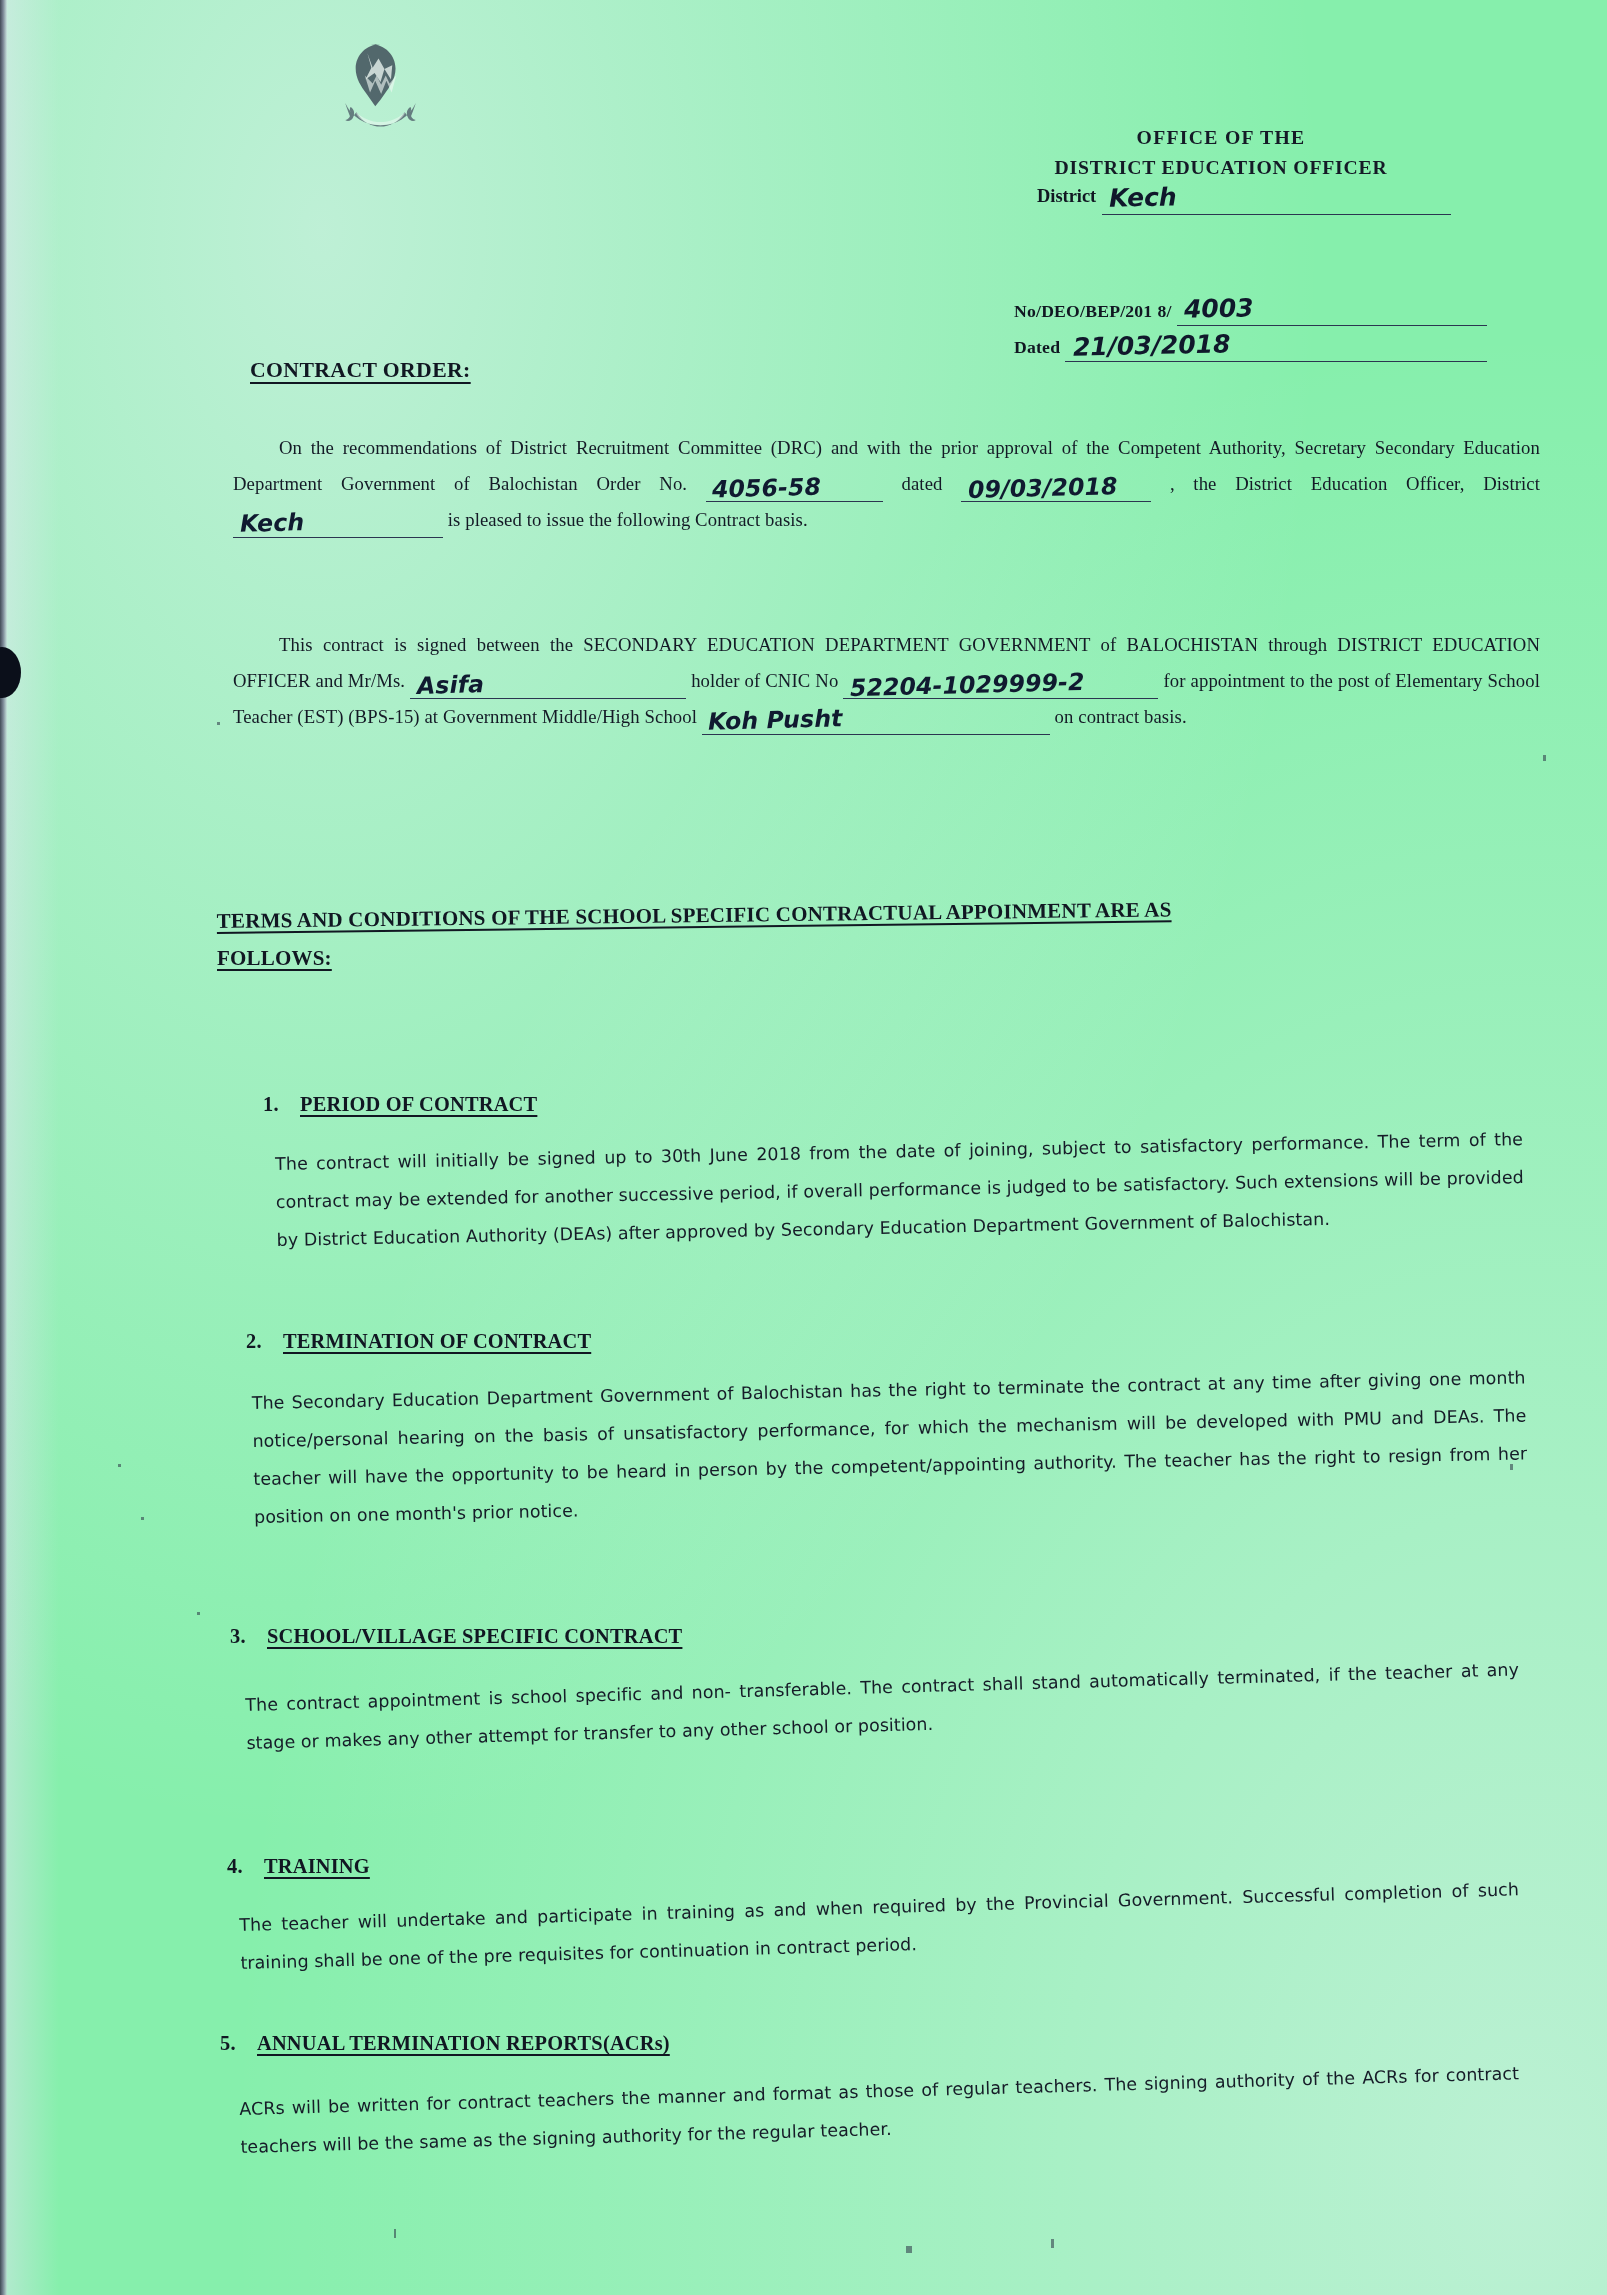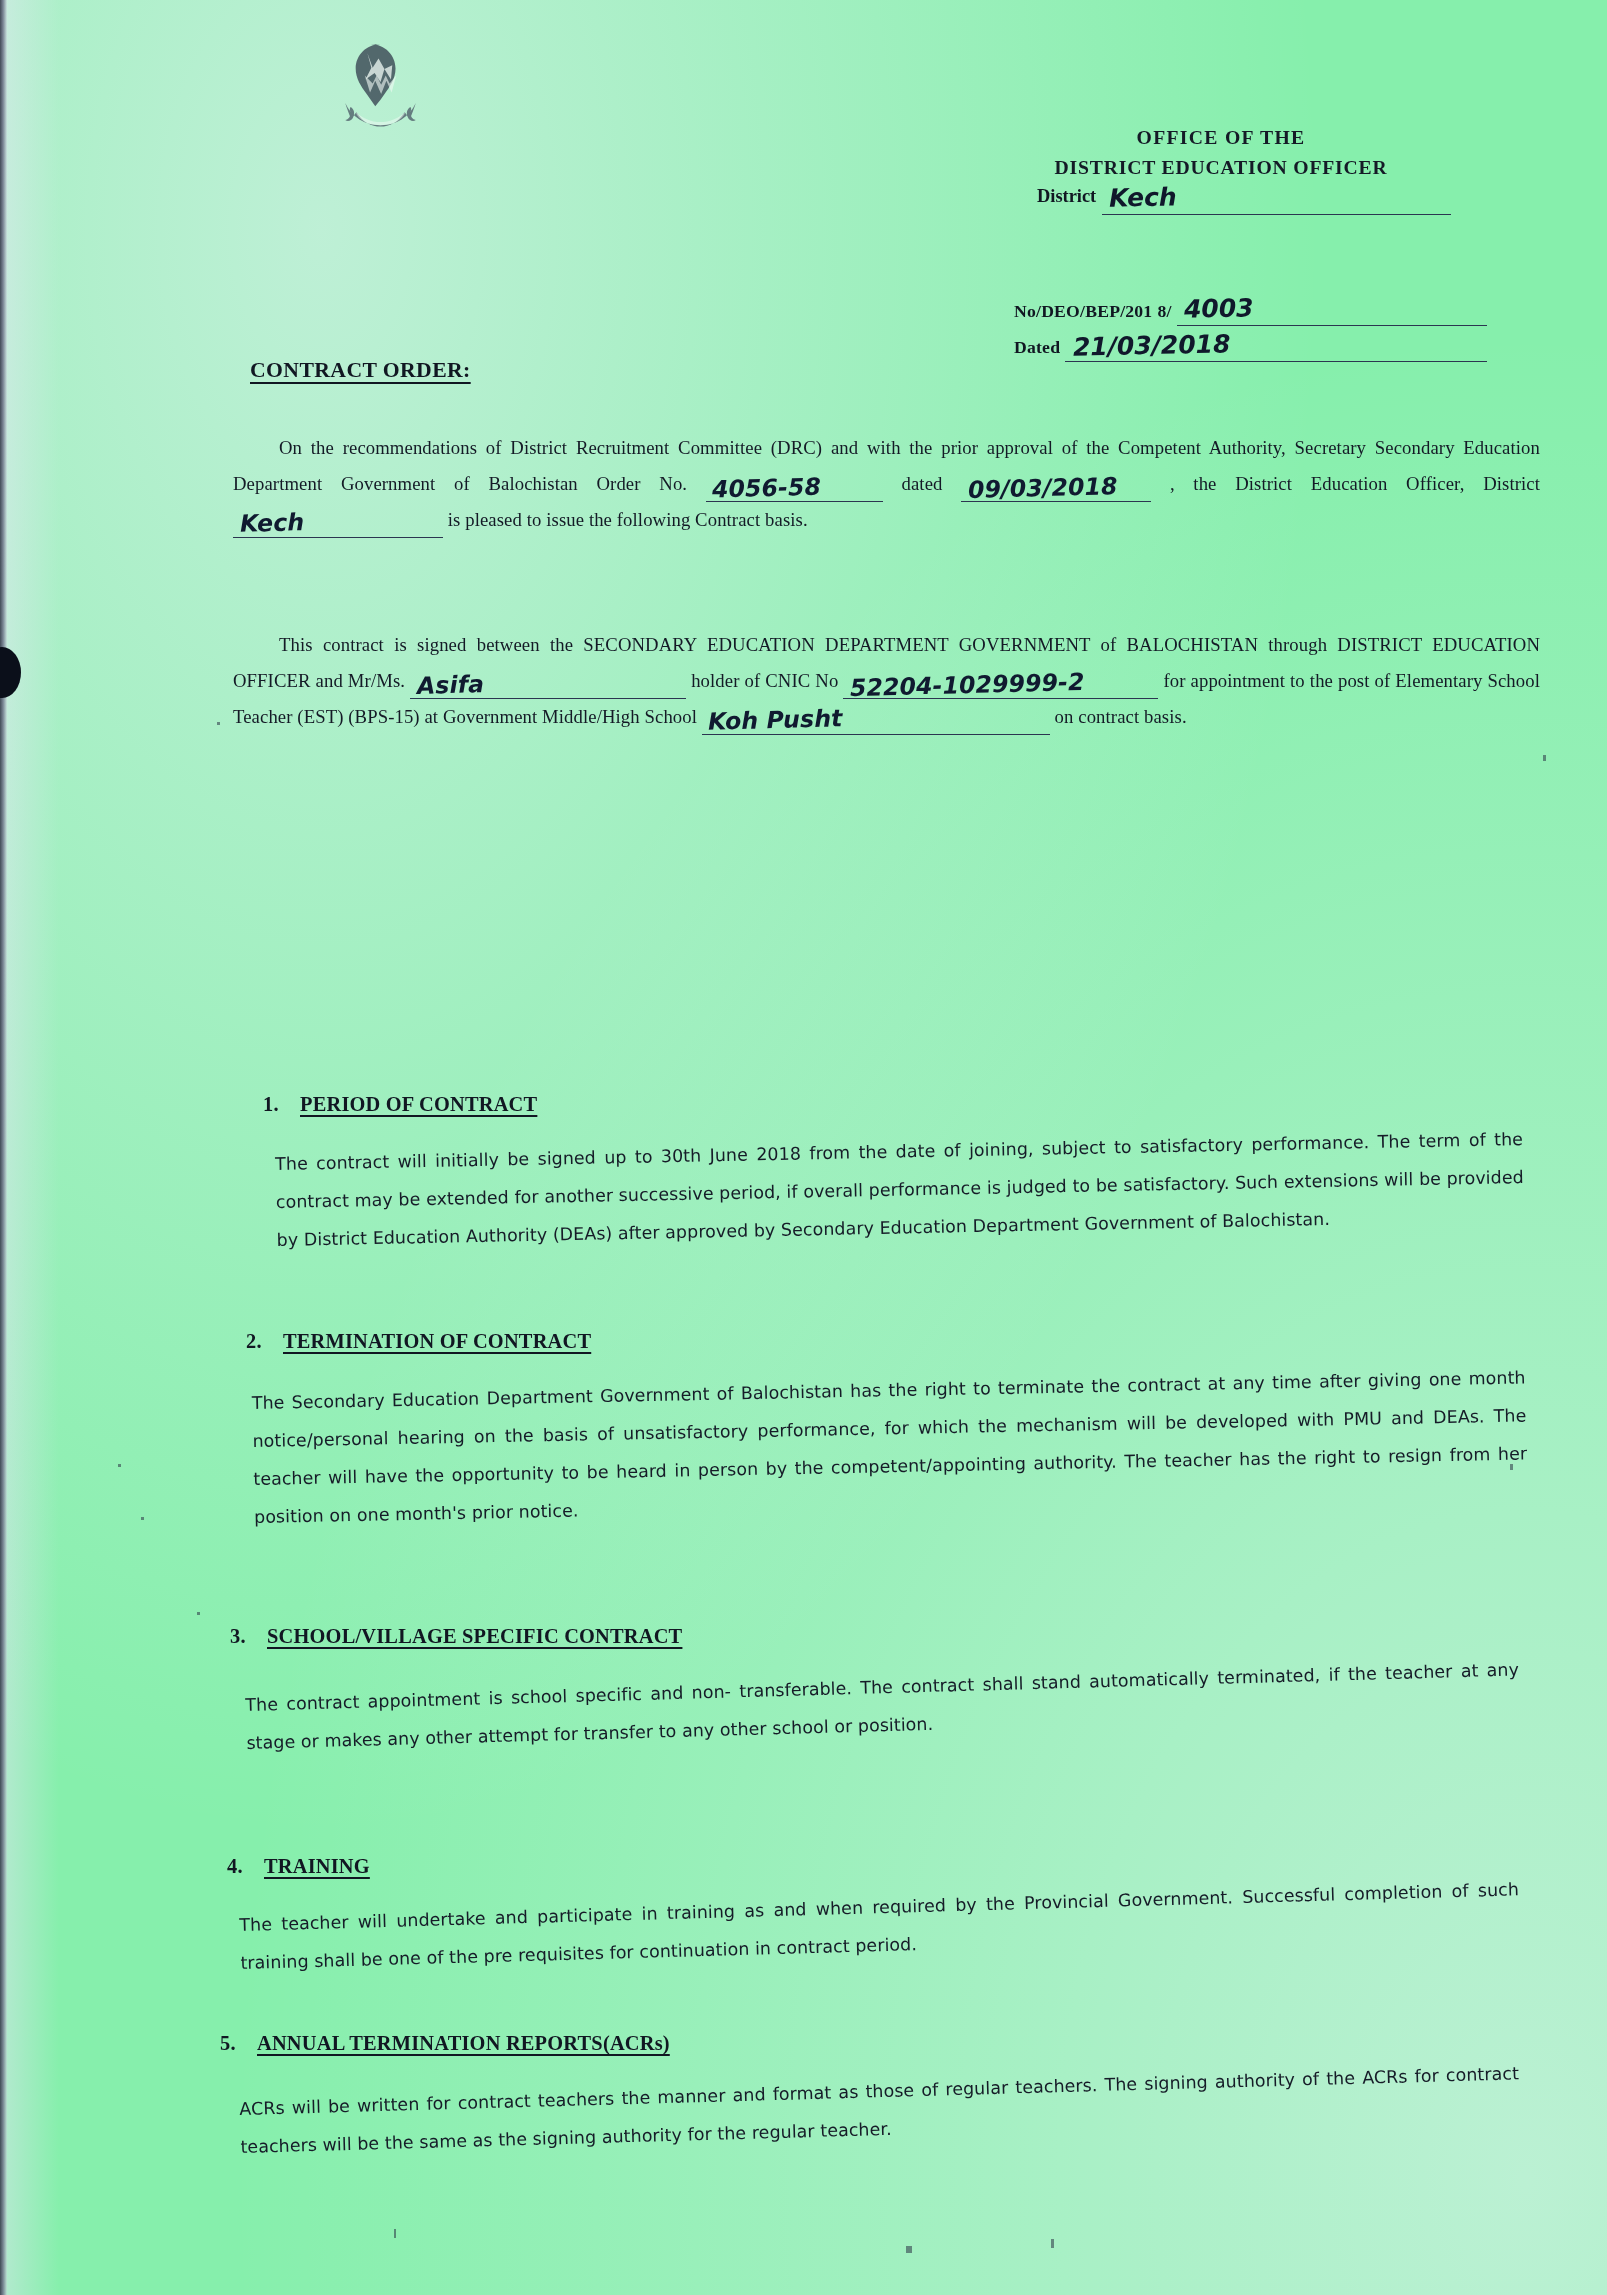--- a/index.html
+++ b/index.html
@@ -270,20 +270,24 @@
   <div class="para serif-just p2">
     <span style="display:inline-block;width:46px"></span><span>This contract is signed between the SECONDARY EDUCATION DEPARTMENT GOVERNMENT of BALOCHISTAN through DISTRICT EDUCATION OFFICER and Mr/Ms.</span>
     <span class="fill" style="width:276px"><span>Asifa</span></span>
     <span>holder of CNIC No</span>
     <span class="fill" style="width:315px"><span>52204-1029999-2</span></span>
     <span>for appointment to the post of Elementary School Teacher (EST) (BPS-15) at Government Middle/High School</span>
     <span class="fill" style="width:348px"><span>Koh Pusht</span></span>
     <span>on contract basis.</span>
   </div>
 
+  <div class="terms-head">
+    <span>TERMS AND CONDITIONS OF THE SCHOOL SPECIFIC CONTRACTUAL APPOINMENT ARE AS</span><br>
+    <span class="l2">FOLLOWS:</span>
+  </div>
 
   <div class="sec-head" style="left:263px; top:1093px;">
     <span class="num">1.</span><span class="txt">PERIOD OF CONTRACT</span>
   </div>
   <div class="sec-body" style="left:276px; top:1146px; width:1248px;">
     <span class="slant">The contract will initially be signed up to 30th June 2018 from the date of joining, subject to satisfactory performance. The term of the contract may be extended for another successive period, if overall performance is judged to be satisfactory. Such extensions will be provided by District Education Authority (DEAs) after approved by Secondary Education Department Government of Balochistan.</span>
   </div>
 
   <div class="sec-head" style="left:246px; top:1330px;">
     <span class="num">2.</span><span class="txt">TERMINATION OF CONTRACT</span>

